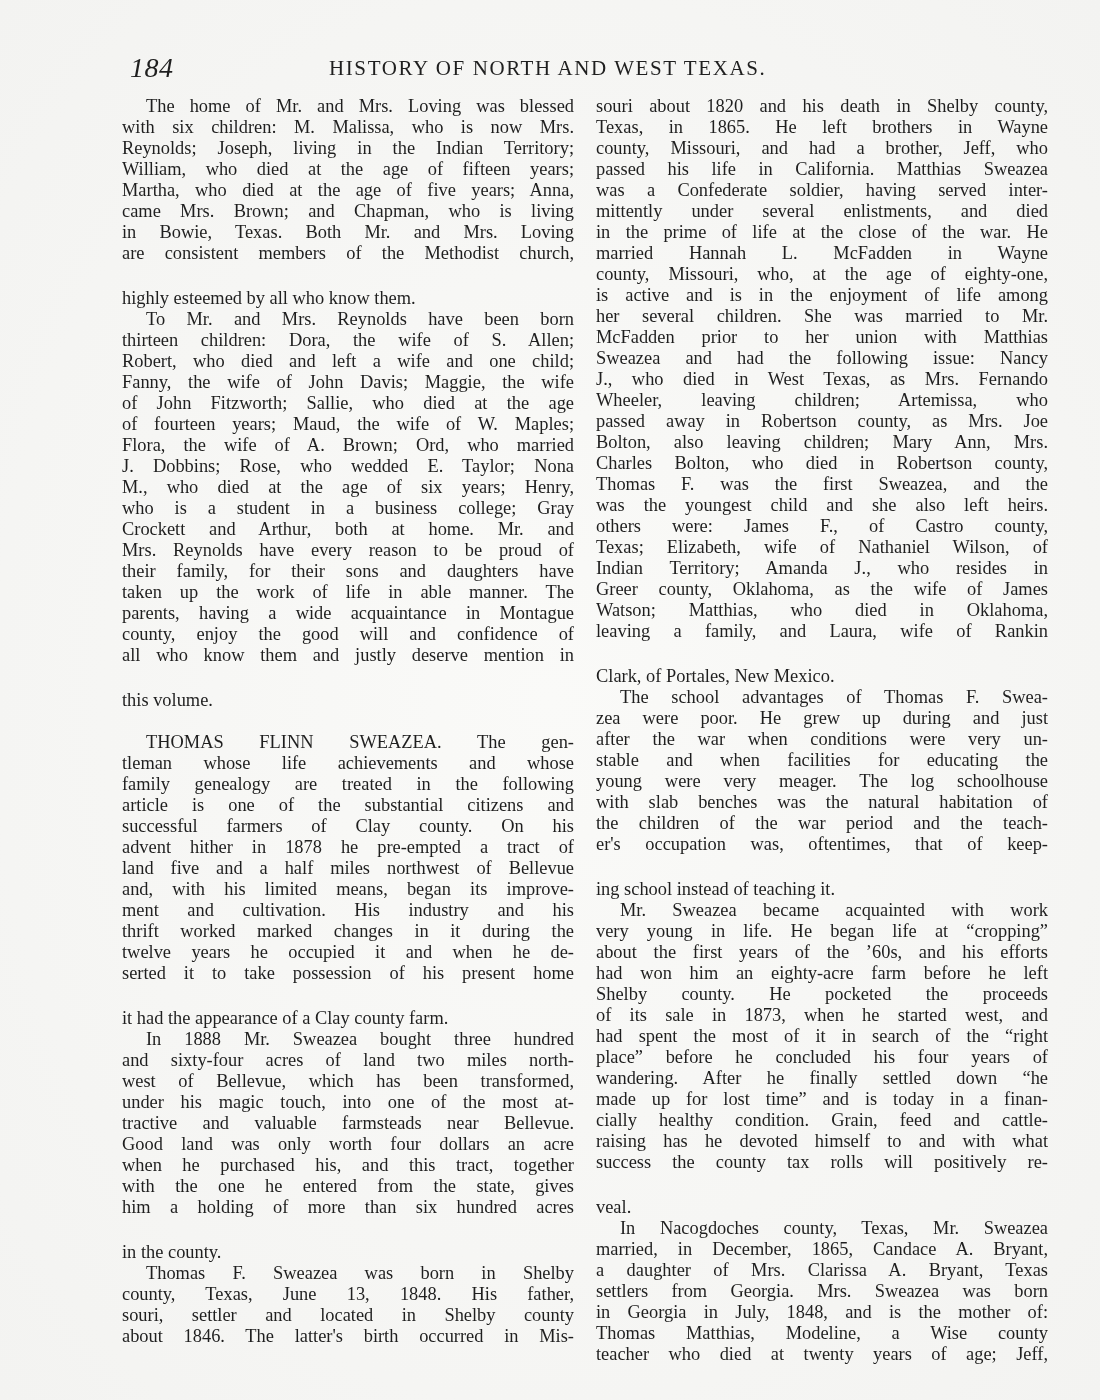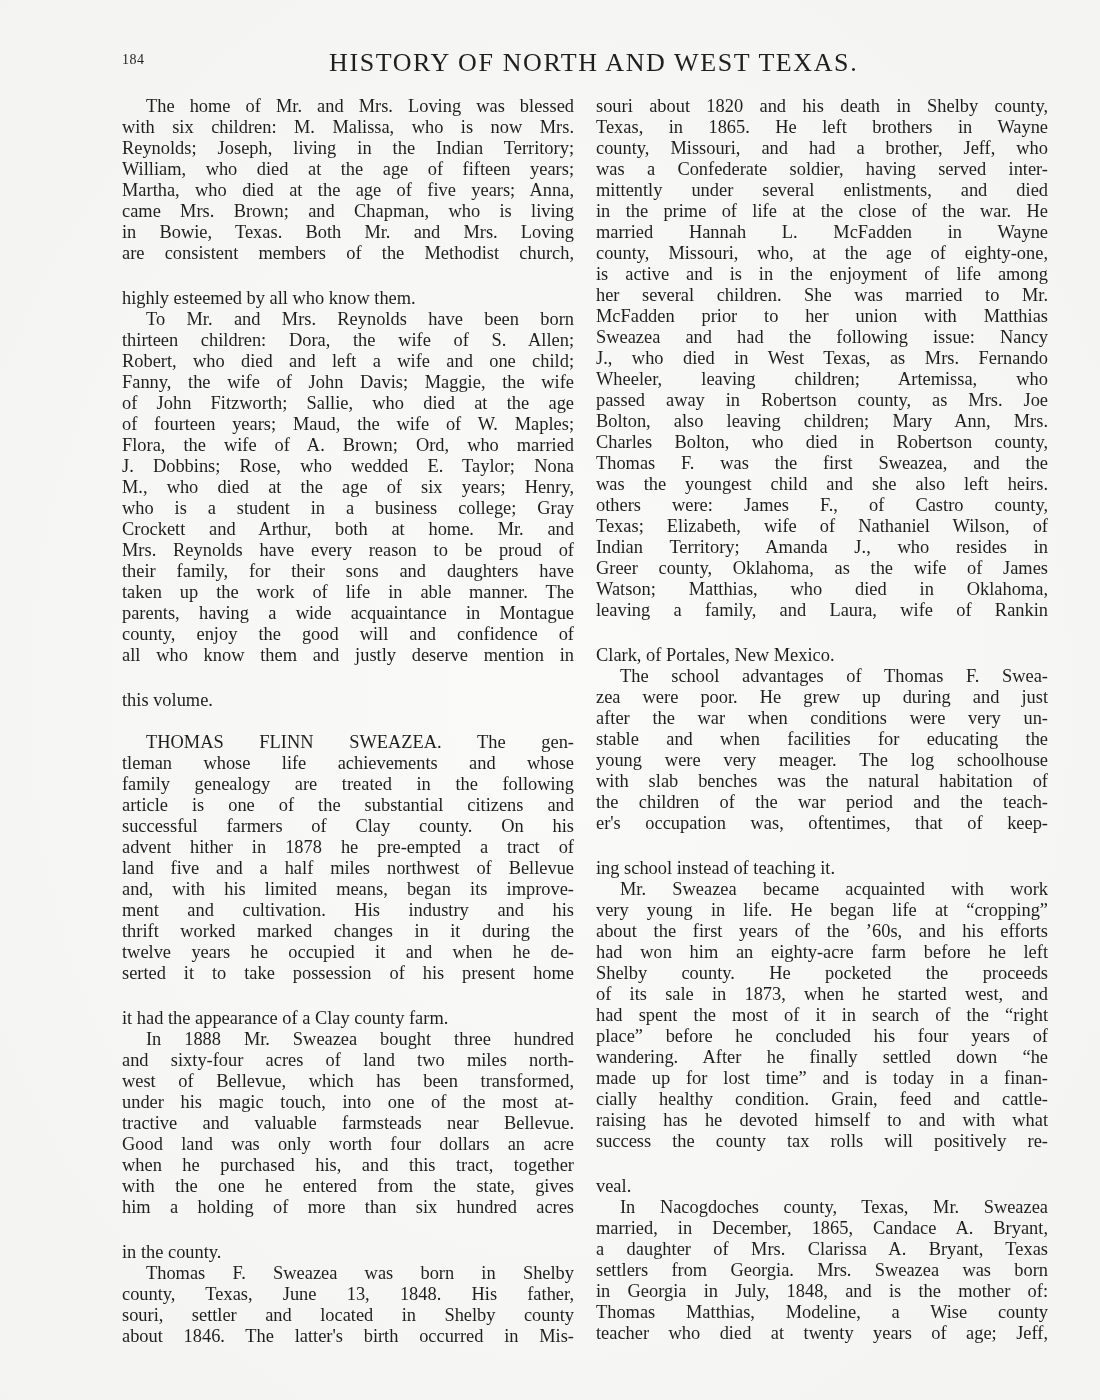--- a/index.html
+++ b/index.html
@@ -24,30 +24,31 @@
     }
     .running-head {
       position: absolute;
       top: 48px;
       left: 122px;
       width: 920px;
       height: 30px;
     }
     .page-number {
       position: absolute;
-      left: 0;
+      left: 8px;
       top: 4px;
-      font-size: 14px;
+      font-size: 28px;
       letter-spacing: 0.5px;
+      font-style: italic;
     }
     .running-title {
       position: absolute;
       left: 207px;
-      top: 0;
-      font-size: 26px;
+      top: 8px;
+      font-size: 21px;
       letter-spacing: 1.6px;
     }
     .column {
       position: absolute;
       top: 96px;
       width: 452px;
     }
     .col-left { left: 122px; }
     .col-right { left: 596px; }
     .line {
@@ -154,20 +155,21 @@
       <span class="line">about 1846. The latter's birth occurred in Mis-</span>
     </div>
   </div>
 
   <div class="column col-right">
 
     <div>
       <span class="line">souri about 1820 and his death in Shelby county,</span>
       <span class="line">Texas, in 1865. He left brothers in Wayne</span>
       <span class="line">county, Missouri, and had a brother, Jeff, who</span>
+      <span class="line">passed his life in California. Matthias Sweazea</span>
       <span class="line">was a Confederate soldier, having served inter-</span>
       <span class="line">mittently under several enlistments, and died</span>
       <span class="line">in the prime of life at the close of the war. He</span>
       <span class="line">married Hannah L. McFadden in Wayne</span>
       <span class="line">county, Missouri, who, at the age of eighty-one,</span>
       <span class="line">is active and is in the enjoyment of life among</span>
       <span class="line">her several children. She was married to Mr.</span>
       <span class="line">McFadden prior to her union with Matthias</span>
       <span class="line">Sweazea and had the following issue: Nancy</span>
       <span class="line">J., who died in West Texas, as Mrs. Fernando</span>

